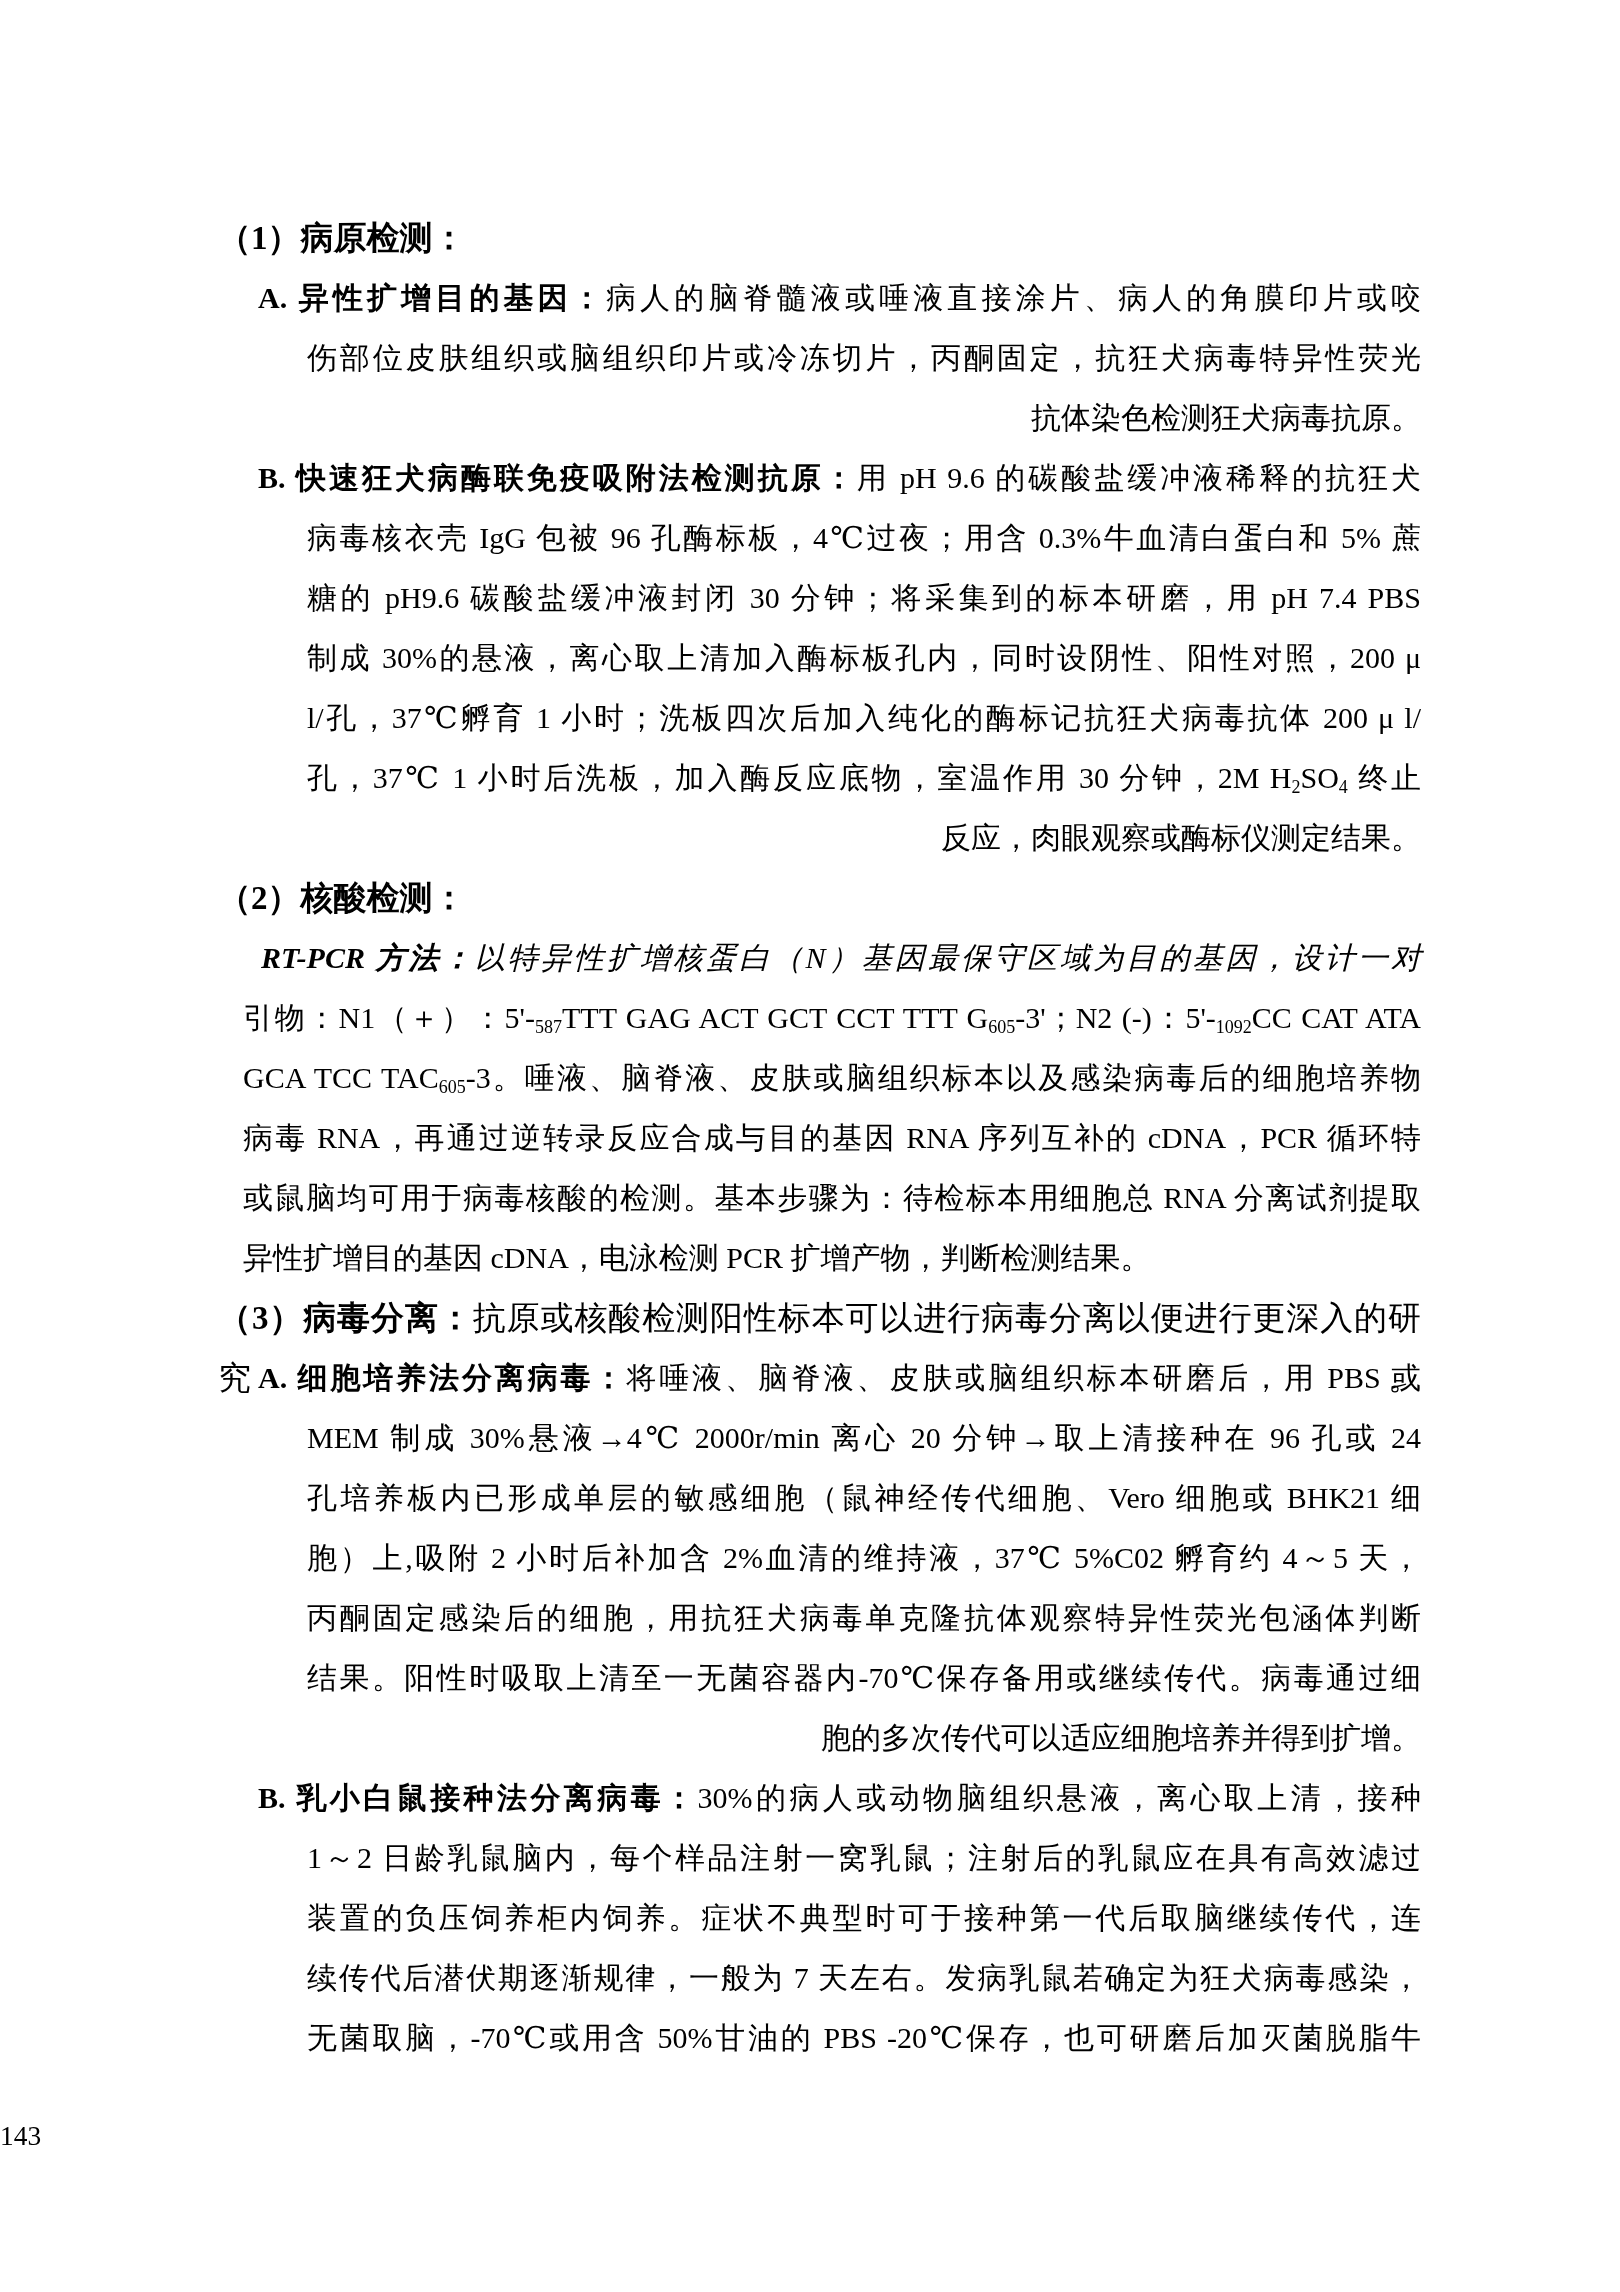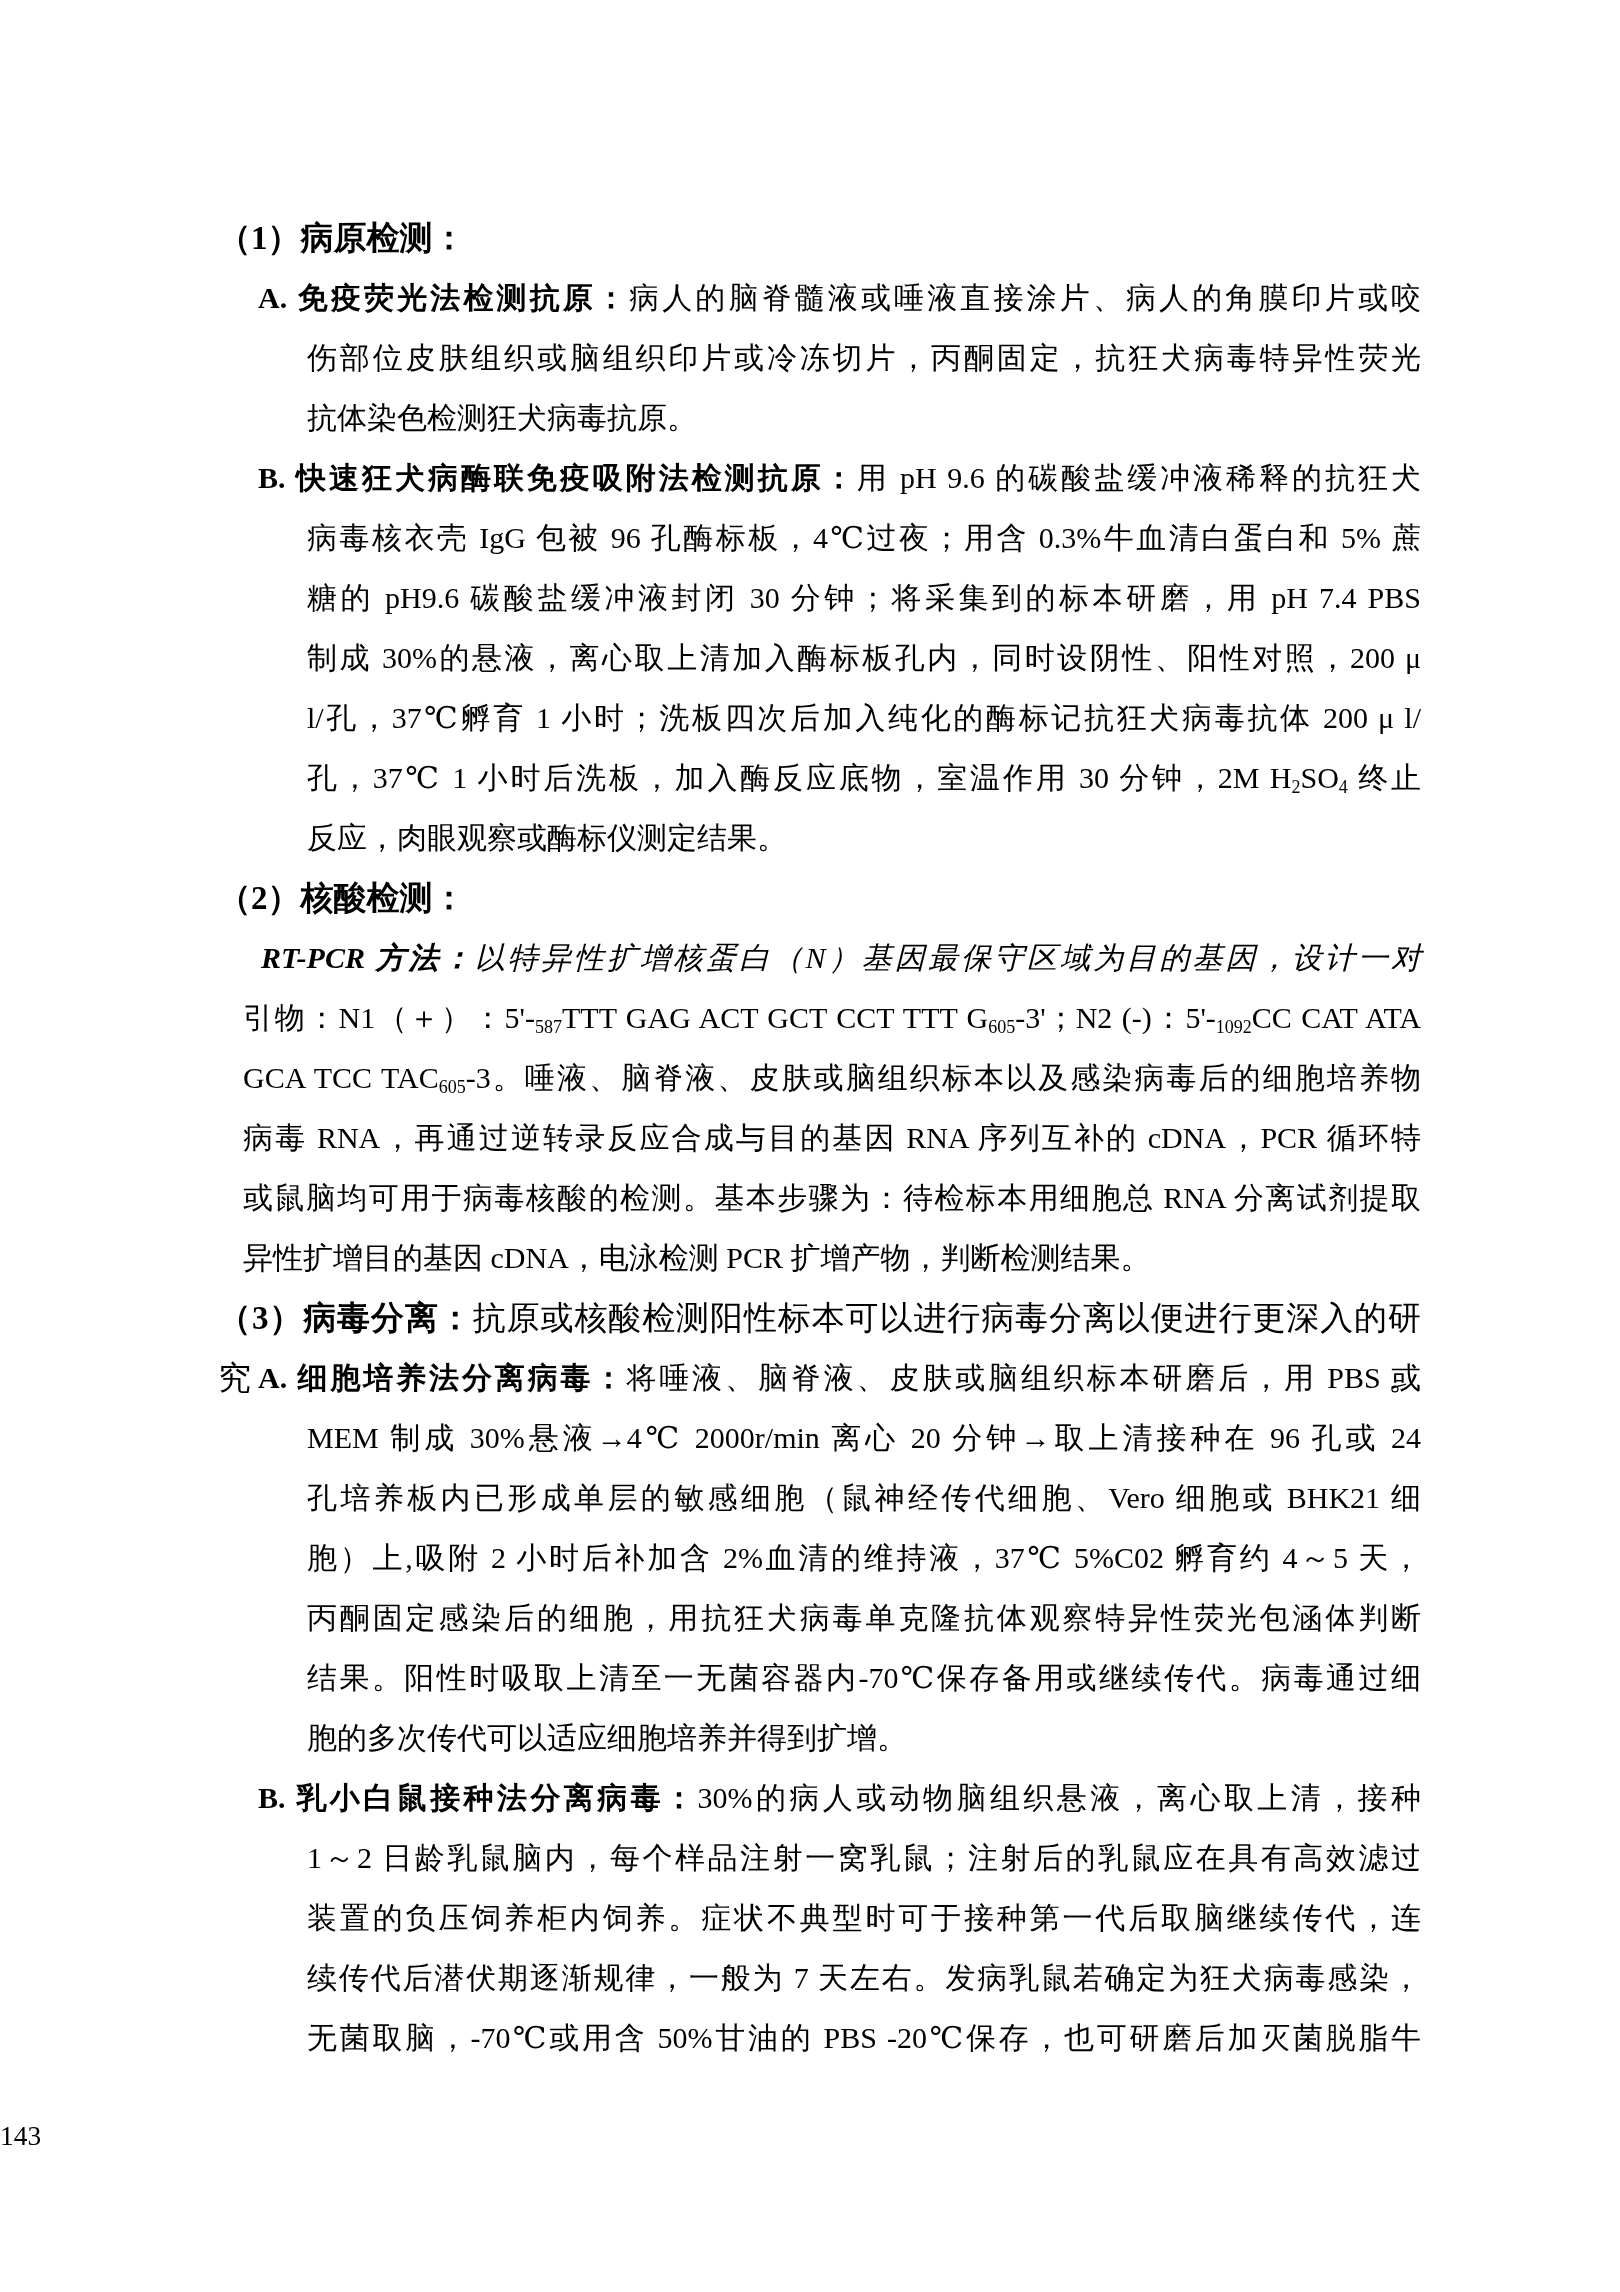--- a/index.html
+++ b/index.html
@@ -21,21 +21,21 @@
   .line {
     height: 60px;
     line-height: 60px;
     font-size: 30px;
     padding-right: 199px;
     white-space: normal;
   }
   .ind-margin  { padding-left: 196px; margin-left: 47px; }
   .ind-heading { padding-left: 218px; font-size: 33px; }
   .ind-item    { padding-left: 258px; }
-  .ind-cont    { padding-left: 307px; }
+  .ind-cont    { padding-left: 307px; text-align: right; }
   .ind-rt      { padding-left: 261px; font-style: italic; }
   .just {
     text-align: justify;
     text-align-last: justify;
   }
   .b { font-weight: bold; }
   .sub {
     font-size: 0.6em;
     vertical-align: -0.28em;
     letter-spacing: 0;
@@ -49,21 +49,21 @@
     font-size: 27.4px;
     line-height: 43px;
   }
 </style>
 </head>
 <body>
 
 <div class="page">
   <div class="doc">
       <div class="line ind-heading"><span class="b">（1）病原检测：</span></div>
-      <div class="line ind-item just"><span class="b">A. </span><span class="b">免疫荧光法检测抗原：</span><span>病人的脑脊髓液或唾液直接涂片、病人的角膜印片或咬</span></div>
+      <div class="line ind-item just"><span class="b">A. </span><span class="b">异性扩增目的基因：</span><span>病人的脑脊髓液或唾液直接涂片、病人的角膜印片或咬</span></div>
       <div class="line ind-cont just"><span>伤部位皮肤组织或脑组织印片或冷冻切片，丙酮固定，抗狂犬病毒特异性荧光</span></div>
       <div class="line ind-cont"><span>抗体染色检测狂犬病毒抗原。</span></div>
       <div class="line ind-item just"><span class="b">B. </span><span class="b">快速狂犬病酶联免疫吸附法检测抗原：</span><span>用 pH 9.6 的碳酸盐缓冲液稀释的抗狂犬</span></div>
       <div class="line ind-cont just"><span>病毒核衣壳 IgG 包被 96 孔酶标板，4℃过夜；用含 0.3%牛血清白蛋白和 5% 蔗</span></div>
       <div class="line ind-cont just"><span>糖的 pH9.6 碳酸盐缓冲液封闭 30 分钟；将采集到的标本研磨，用 pH 7.4  PBS</span></div>
       <div class="line ind-cont just"><span>制成 30%的悬液，离心取上清加入酶标板孔内，同时设阴性、阳性对照，200 μ</span></div>
       <div class="line ind-cont just"><span>l/孔，37℃孵育 1 小时；洗板四次后加入纯化的酶标记抗狂犬病毒抗体 200 μ l/</span></div>
       <div class="line ind-cont just"><span>孔，37℃ 1 小时后洗板，加入酶反应底物，室温作用 30 分钟，2M H</span><span class="sub">2</span><span>SO</span><span class="sub">4</span><span> 终止</span></div>
       <div class="line ind-cont"><span>反应，肉眼观察或酶标仪测定结果。</span></div>
       <div class="line ind-heading"><span class="b">（2）核酸检测：</span></div>

